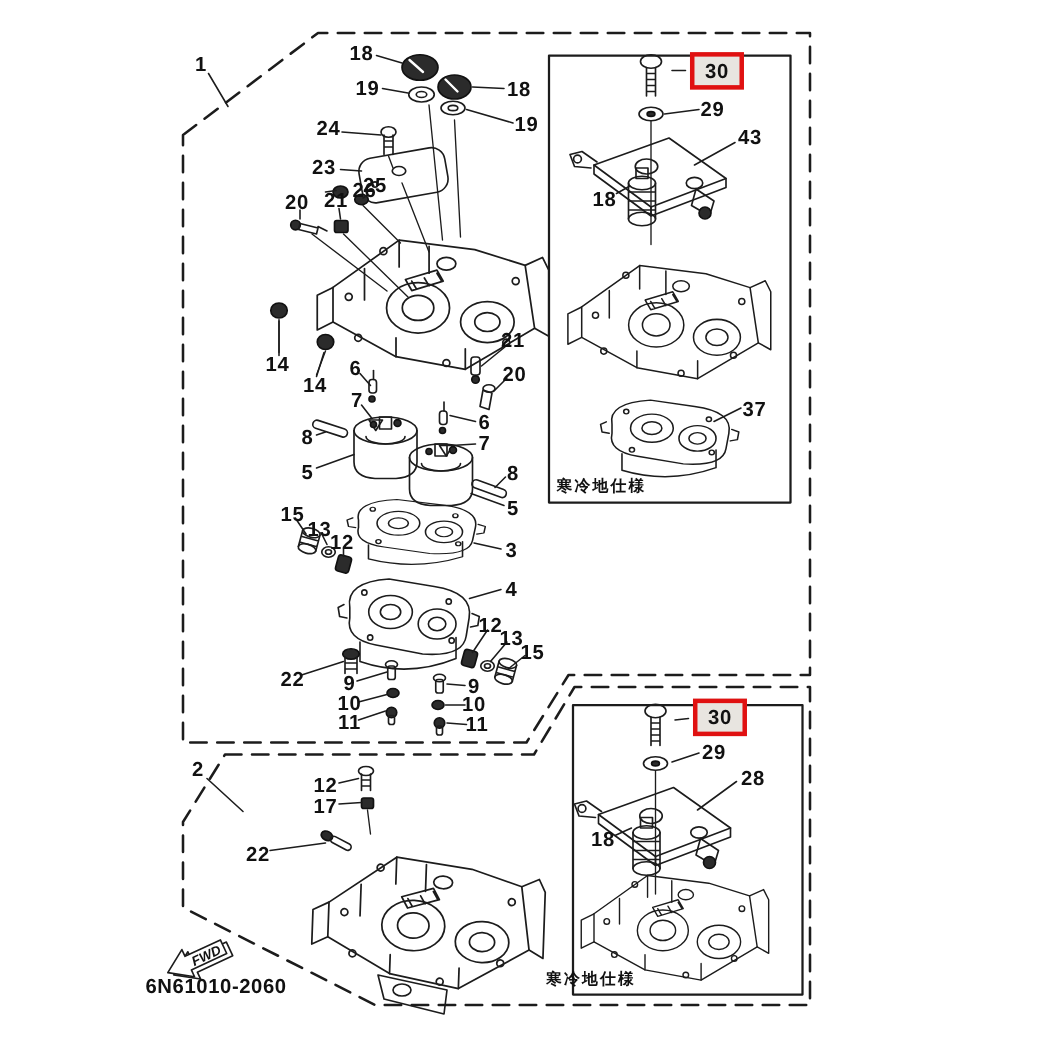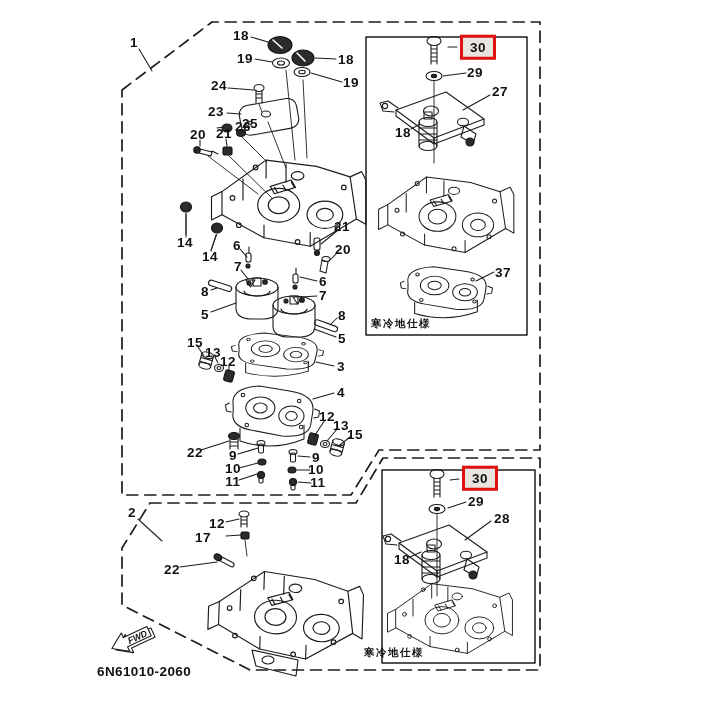--- a/index.html
+++ b/index.html
@@ -7,21 +7,21 @@
   .stage{position:relative;width:703px;height:702px;background:#ffffff;overflow:hidden;
          font-family:"Liberation Sans",sans-serif;}
   .stage svg{position:absolute;left:0;top:0;}
   .callout{position:absolute;transform:translate(-50%,-50%);
            font:700 13.5px "Liberation Sans",sans-serif;color:#111;
            letter-spacing:.5px;white-space:nowrap;line-height:1;}
   .callout.boxed{border:3px solid var(--hl);background:var(--hlfill);
            padding:3px 7px 2px 7px;text-align:right;}
   .caption{position:absolute;font:700 10.5px "Liberation Sans",sans-serif;
            color:#111;letter-spacing:1.5px;white-space:nowrap;}
-  .partcode{position:absolute;left:97px;top:664px;
+  .partcode{position:absolute;left:97px;top:650px;
            font:700 13.5px "Liberation Sans",sans-serif;color:#111;letter-spacing:.4px;}
   
   .art{stroke:var(--ink);fill:none;stroke-width:1.1;stroke-linecap:round;stroke-linejoin:round;}
   .art .dk{fill:#2b2b2b;stroke:#111;}
   .art .ld{stroke-width:1.05;}
   .art .dash{stroke-width:1.7;}
   .art .box{stroke-width:1.5;}
 </style>
 </head>
 <body>
@@ -276,21 +276,21 @@
       <span class="callout" style="left: 346px; top: 60px;">18</span>
       <span class="callout" style="left: 351px; top: 83px;">19</span>
       <span class="callout" style="left: 219px; top: 86px;">24</span>
       <span class="callout" style="left: 216px; top: 112px;">23</span>
       <span class="callout" style="left: 214px; top: 124px; margin-left: 36px;">25</span>
       <span class="callout" style="left: 243px; top: 127px; text-align: right;">26</span>
       <span class="callout" style="left: 198px; top: 135px;">20</span>
       <span class="callout" style="left: 224px; top: 134px;">21</span>
       <span class="callout boxed" style="left: 478px; top: 47px;">30</span>
       <span class="callout" style="left: 475px; top: 73px;">29</span>
-      <span class="callout" style="left: 500px; top: 92px;">27</span>
+      <span class="callout" style="left: 500px; top: 92px;">43</span>
       <span class="callout" style="left: 403px; top: 133px;">18</span>
       <span class="callout" style="left: 185px; top: 243px;">14</span>
       <span class="callout" style="left: 210px; top: 257px;">14</span>
       <span class="callout" style="left: 342px; top: 227px;">21</span>
       <span class="callout" style="left: 343px; top: 250px;">20</span>
       <span class="callout" style="left: 237px; top: 246px;">6</span>
       <span class="callout" style="left: 238px; top: 267px;">7</span>
       <span class="callout" style="left: 205px; top: 292px;">8</span>
       <span class="callout" style="left: 205px; top: 315px;">5</span>
       <span class="callout" style="left: 323px; top: 282px;">6</span>
@@ -311,21 +311,21 @@
       <span class="callout" style="left: 233px; top: 469px;">10</span>
       <span class="callout" style="left: 233px; top: 482px;">11</span>
       <span class="callout" style="left: 316px; top: 458px;">9</span>
       <span class="callout" style="left: 316px; top: 470px;">10</span>
       <span class="callout" style="left: 318px; top: 483px;">11</span>
       <span class="callout boxed" style="left: 480px; top: 478px;">30</span>
       <span class="callout" style="left: 476px; top: 502px;">29</span>
       <span class="callout" style="left: 502px; top: 519px; text-align: right;">28</span>
       <span class="callout" style="left: 132px; top: 513px;">2</span>
       <span class="callout" style="left: 217px; top: 524px;">12</span>
-      <span class="callout" style="left: 203px; top: 538px;">17</span>
+      <span class="callout" style="left: 217px; top: 538px;">17</span>
       <span class="callout" style="left: 402px; top: 560px;">18</span>
       <span class="callout" style="left: 172px; top: 570px;">22</span>
     </div>
 
 <div class="caption" style="left:371px;top:317px">寒冷地仕様</div>
 <div class="caption" style="left:364px;top:646px">寒冷地仕様</div>
 <div class="partcode">6N61010-2060</div>
 
 </div>
 

